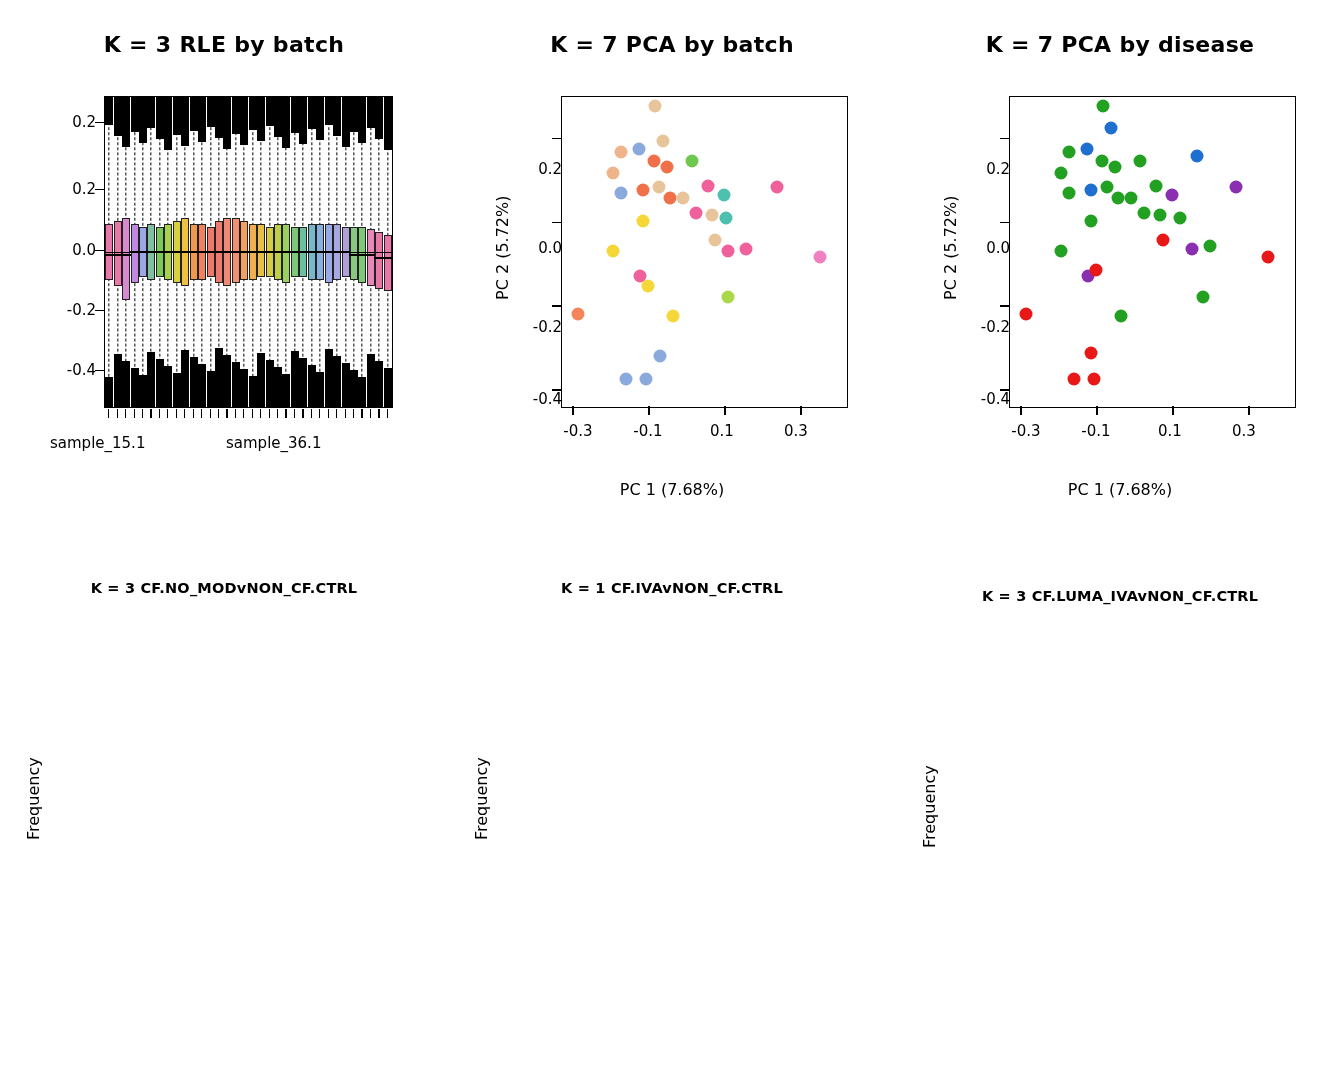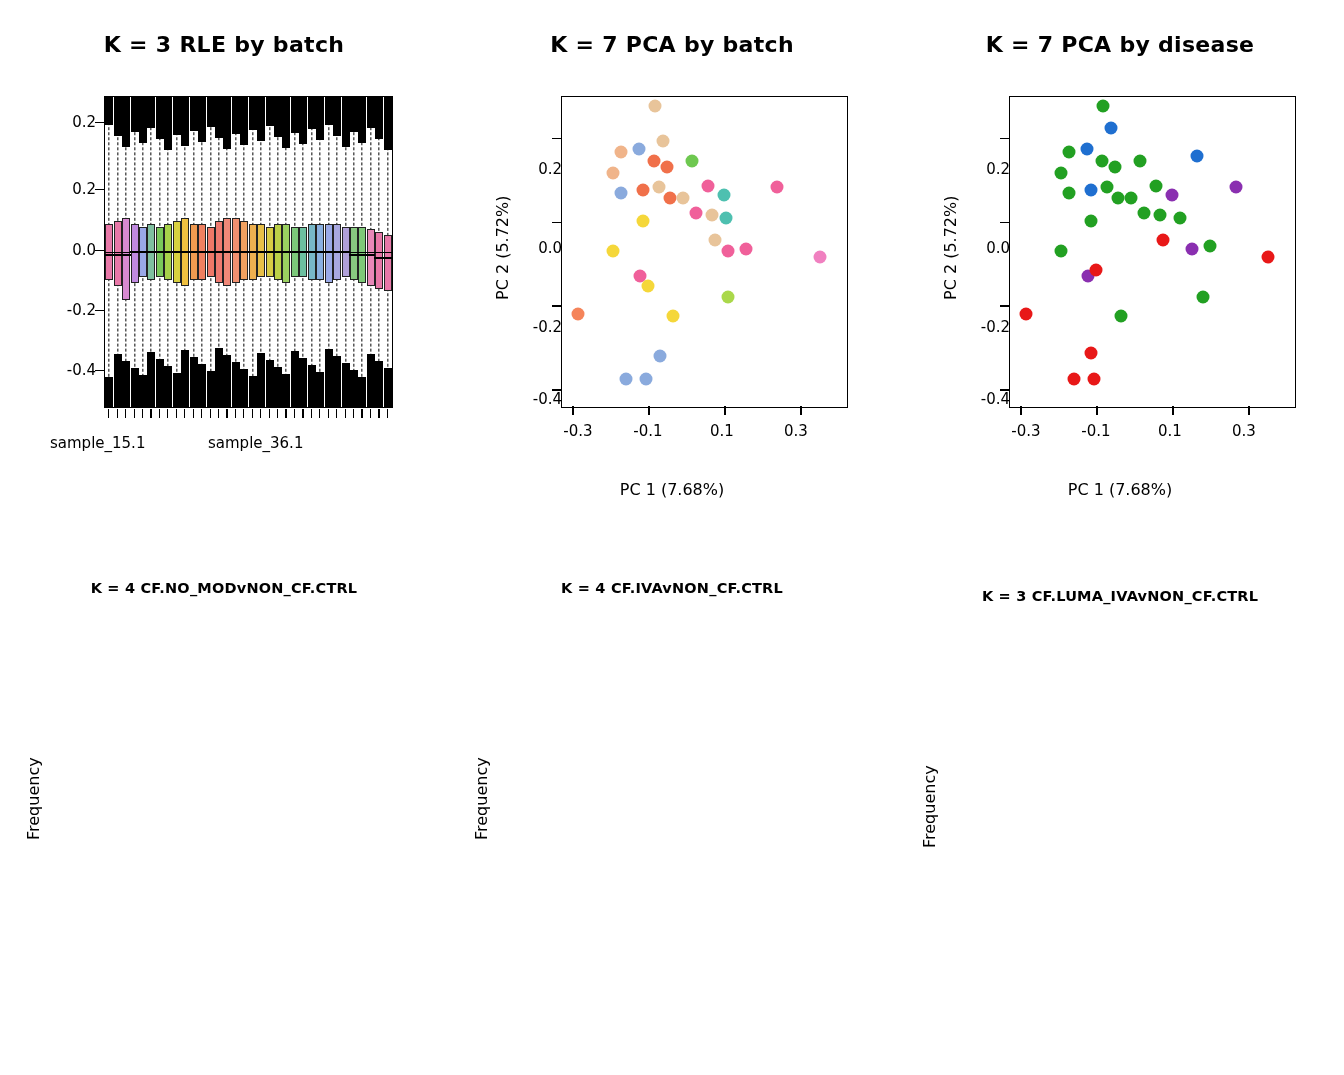--- a/index.html
+++ b/index.html
@@ -329,21 +329,21 @@
         <div class="rle-tick" style="left: 232.132px;"></div>
         <div class="rle-tick" style="left: 240.574px;"></div>
         <div class="rle-tick" style="left: 249.015px;"></div>
         <div class="rle-tick" style="left: 257.456px;"></div>
         <div class="rle-tick" style="left: 265.897px;"></div>
         <div class="rle-tick" style="left: 274.338px;"></div>
         <div class="rle-tick" style="left: 282.779px;"></div>
       </div>
 
     <div class="tick-label" style="position:absolute;left:50px;top:434px;">sample_15.1</div>
-    <div class="tick-label" style="position:absolute;left:208px;top:434px;">sample_36.1</div>
+    <div class="tick-label" style="position:absolute;left:226px;top:434px;">sample_36.1</div>
   </div>
 
   <div class="panel" style="left:448px;top:0;width:448px;height:520px;">
     <div class="title-lg" style="position:absolute;left:0;top:32px;width:448px;">K = 7 PCA by batch</div>
 
     <div class="axis-label vrot" style="position:absolute;left:45px;top:300px;">PC 2 (5.72%)</div>
 
     <div>
       <div class="tick-label" style="position:absolute;left:66px;top:160px;width:48px;text-align:right;">0.2</div>
       <div class="tick-label" style="position:absolute;left:66px;top:239px;width:48px;text-align:right;">0.0</div>
@@ -466,40 +466,40 @@
       <div class="axtick" style="left: 200.4px; top: 406px; width: 1.3px; height: 9px;"></div>
       <div class="axtick" style="left: 276.4px; top: 406px; width: 1.3px; height: 9px;"></div>
       <div class="axtick" style="left: 352.4px; top: 406px; width: 1.3px; height: 9px;"></div>
       <div class="axtick" style="left: 104px; top: 137.892px; width: 9px; height: 1.3px;"></div>
       <div class="axtick" style="left: 104px; top: 221.676px; width: 9px; height: 1.3px;"></div>
       <div class="axtick" style="left: 104px; top: 305.459px; width: 9px; height: 1.3px;"></div>
       <div class="axtick" style="left: 104px; top: 389.243px; width: 9px; height: 1.3px;"></div>
     </div>
 
   <div class="panel" style="left:0;top:540px;width:448px;height:535px;">
-    <div class="title-sm" style="position:absolute;left:0;top:40px;width:448px;">K = 4 CF.NO_MODvNON_CF.CTRL</div>
+    <div class="title-sm" style="position:absolute;left:0;top:40px;width:448px;">K = 3 CF.NO_MODvNON_CF.CTRL</div>
     <div class="axis-label vrot" style="position:absolute;left:24px;top:300px;">Frequency</div>
 
     <div>
       
       
       
       
     </div>
 
     <div>
       
       
       
     </div>
 
   </div>
 
   <div class="panel" style="left:448px;top:540px;width:448px;height:535px;">
-    <div class="title-sm" style="position:absolute;left:0;top:40px;width:448px;">K = 4 CF.IVAvNON_CF.CTRL</div>
+    <div class="title-sm" style="position:absolute;left:0;top:40px;width:448px;">K = 1 CF.IVAvNON_CF.CTRL</div>
     <div class="axis-label vrot" style="position:absolute;left:24px;top:300px;">Frequency</div>
 
     <div>
       
       
       
       
     </div>
 
     <div>

